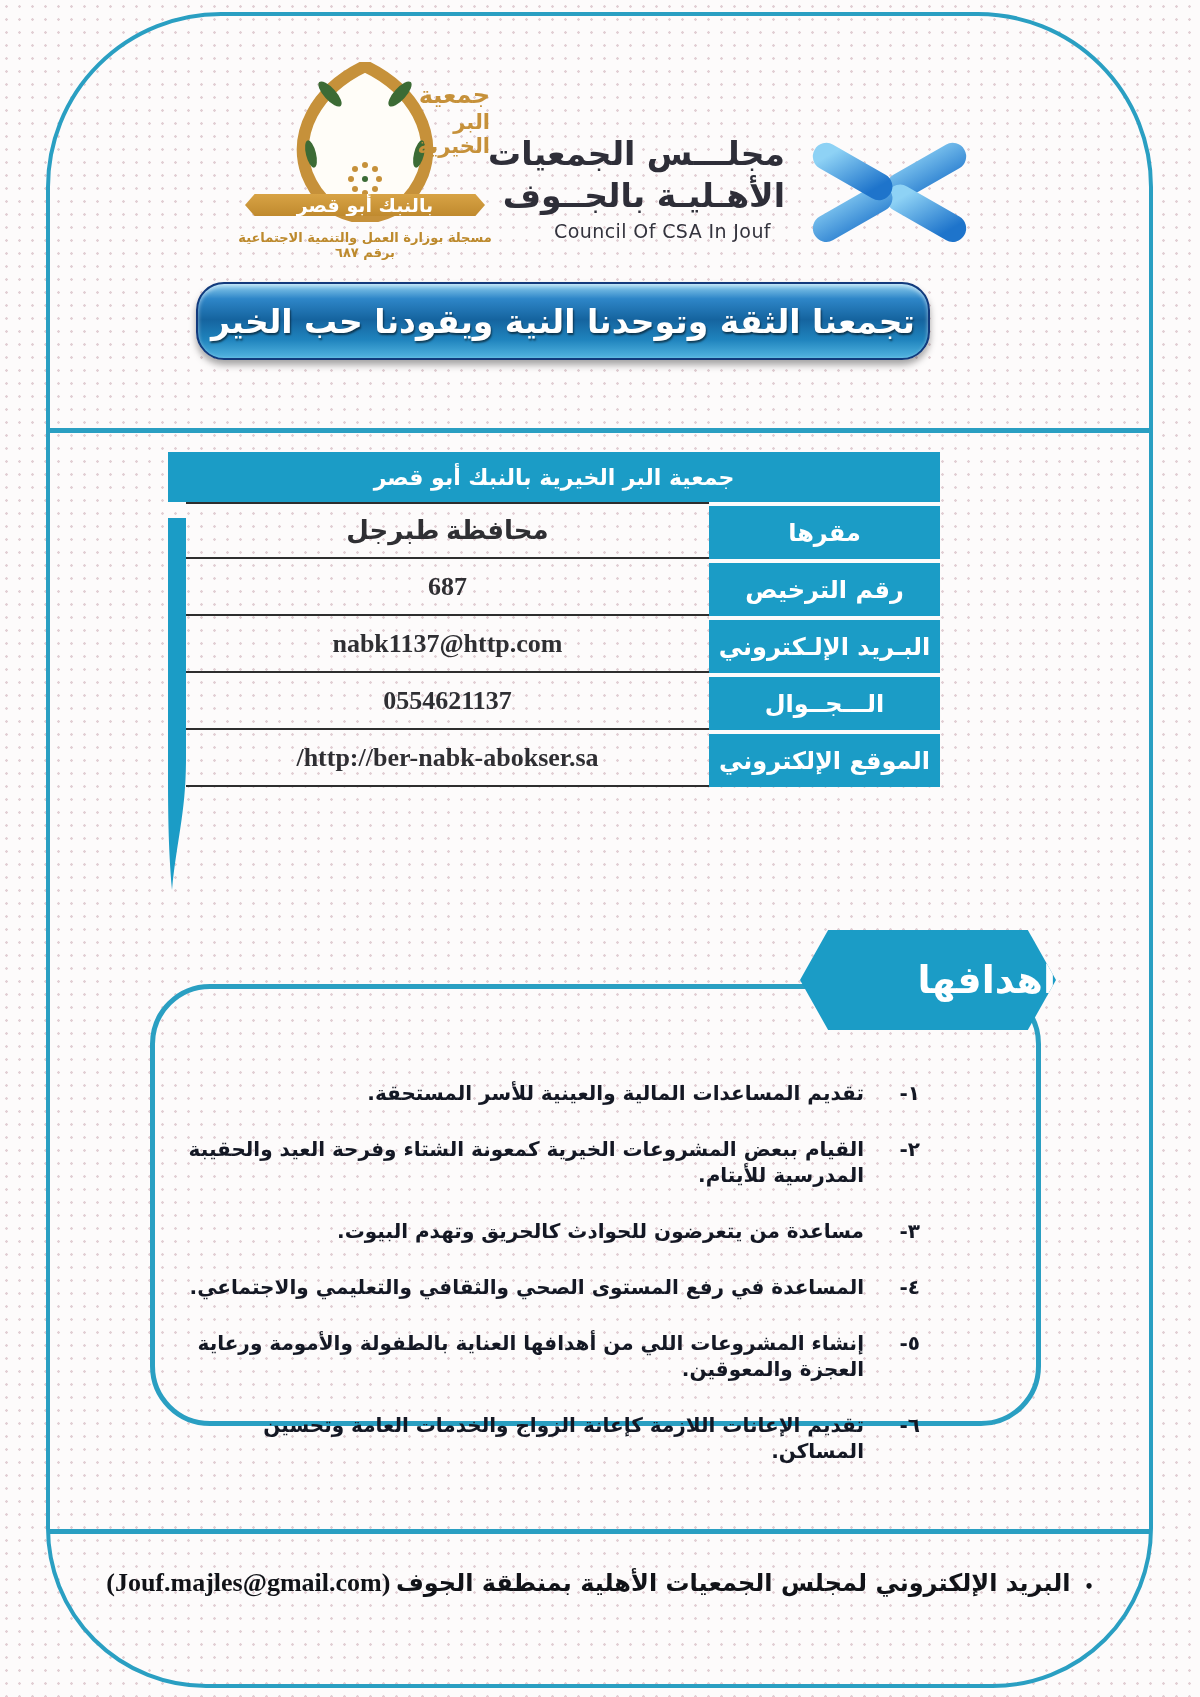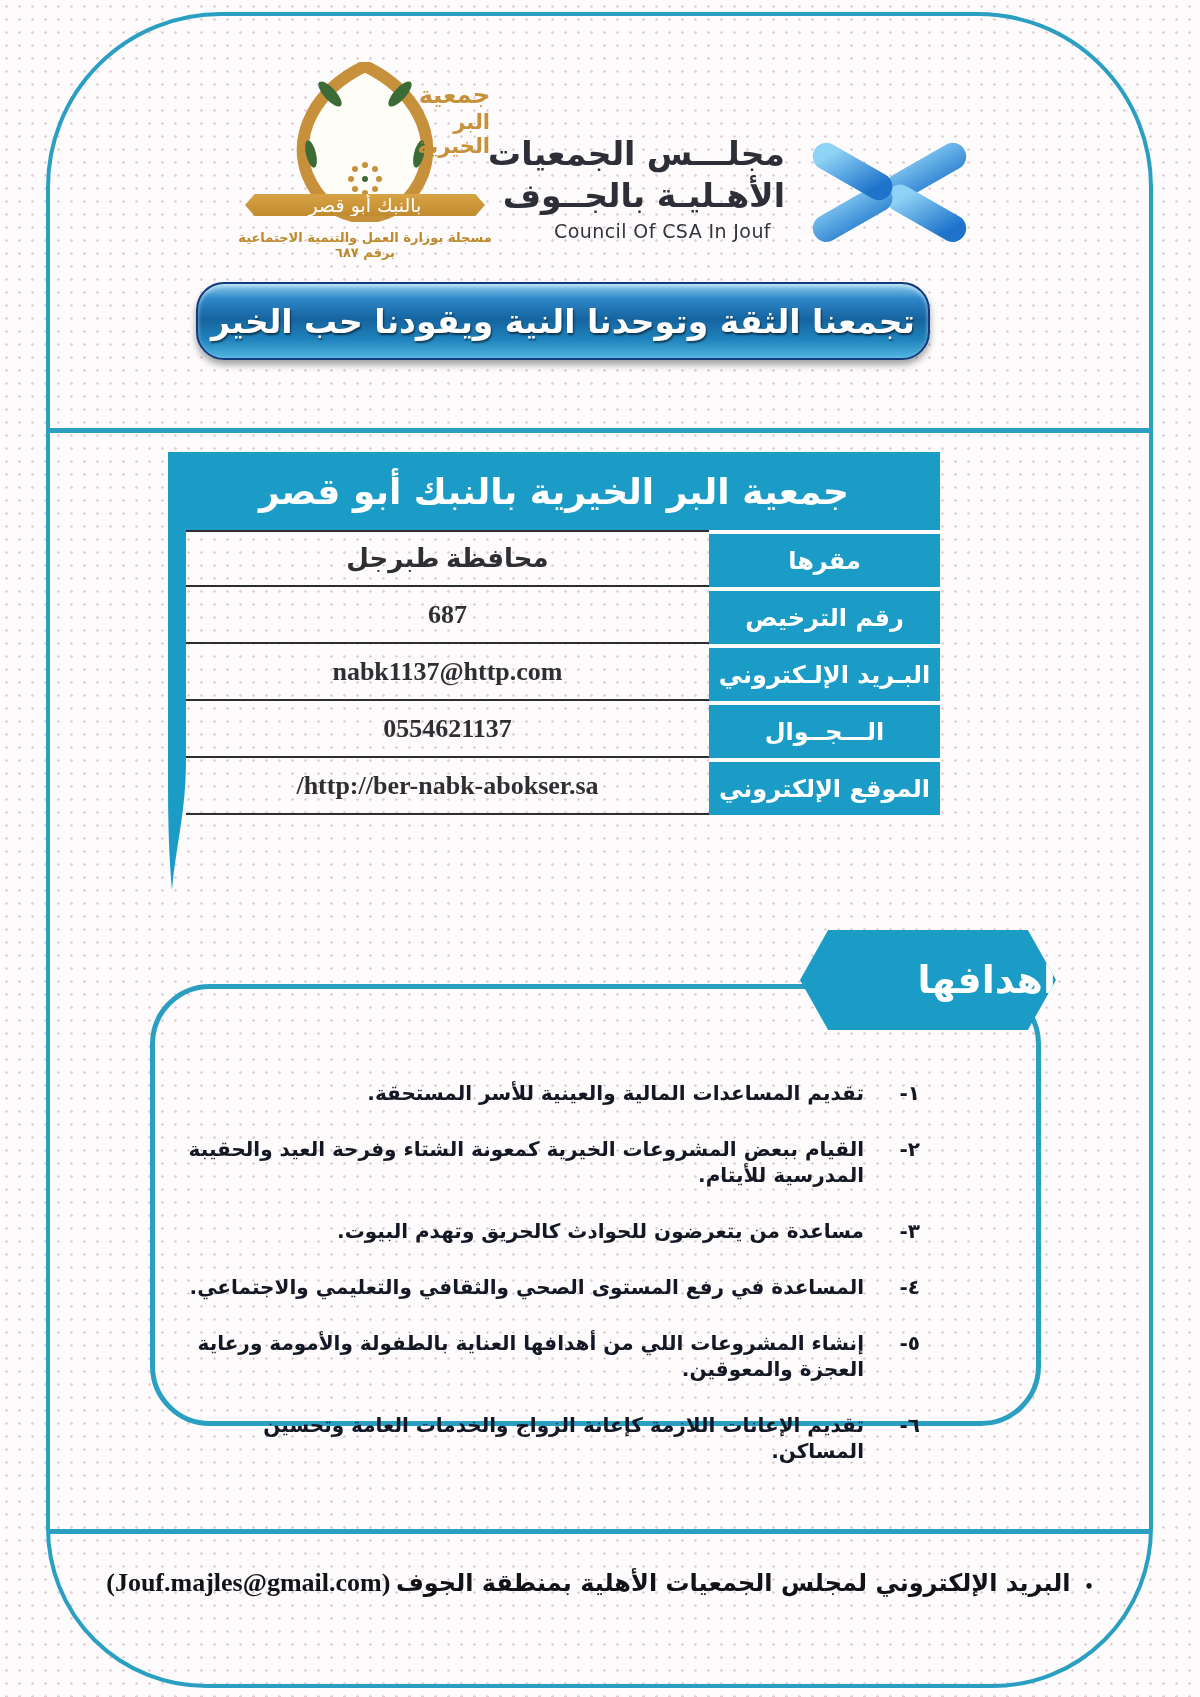--- a/index.html
+++ b/index.html
@@ -25,21 +25,21 @@
   
   .org-logo { position:absolute; left:240px; top:62px; width:250px; height:195px; }
   .org-logo svg.wreath { position:absolute; left:15px; top:0; }
   .org-name { position:absolute; left:0; top:20px; width:250px; text-align:right;
     color:var(--logo-gold,#c6913a); font-weight:bold; line-height:1.15; }
   .org-name .l1 { font-size:24px; } .org-name .l2, .org-name .l3 { font-size:21px; }
   .org-ribbon { position:absolute; left:5px; top:132px; width:240px; height:22px;
     background:linear-gradient(180deg,#d8a345,#c08a2e);
     clip-path:polygon(0 50%,4% 0,96% 0,100% 50%,96% 100%,4% 100%);
     display:flex; align-items:center; justify-content:center;
-    color:#ffffff; font-weight:normal; font-size:19px; z-index:2; }
+    color:#ffffff; font-weight:bold; font-size:19px; z-index:2; }
   .org-reg { position:absolute; left:-10px; top:168px; width:270px; text-align:center;
     color:#bd8a2d; font-weight:bold; font-size:13px; }
 
   .council { position:absolute; left:540px; top:100px; display:flex; align-items:center; gap:22px; }
   .council-text { width:245px; direction:rtl; text-align:right; }
   .council-ar { font-size:33px; font-weight:bold; color:#2e2e38; line-height:1.25; white-space:nowrap; }
   .council-en { font-size:19px; color:#33333d; margin-top:4px; letter-spacing:0.4px; text-align:center; }
 
   
   .banner {
@@ -47,23 +47,23 @@
     border:2px solid var(--banner-border-navy,#123a7c); border-radius:28px;
     background:linear-gradient(180deg,#8fd0ef 0%,#2e86c8 20%,var(--banner-blue-dark,#15649f) 48%,#1f83bd 75%,#52b4e0 100%);
     box-shadow:0 5px 7px rgba(0,0,0,.35), inset 0 2px 4px rgba(255,255,255,.55);
     display:flex; align-items:center; justify-content:center;
   }
   .banner-text { color:#fff; font-weight:bold; font-size:33px;
     text-shadow:1px 2px 2px rgba(0,0,0,.55); direction:rtl; white-space:nowrap; }
 
   
   .info-table { position:absolute; left:168px; top:452px; width:772px; direction:rtl; }
-  .tbl-title { height:78px; background:var(--accent-teal,#1b9cc6);
-    display:flex; align-items:center; justify-content:center;
-    color:#fff; font-weight:bold; font-size:36px; }
+  .tbl-title { height:50px; background:var(--accent-teal,#1b9cc6);
+    display:flex; align-items:center; justify-content:center;
+    color:#fff; font-weight:bold; font-size:22px; }
   .tbl-rows { margin-left:18px; }   
   .tbl-row { display:flex; height:57px; }
   .tbl-row .lbl { width:231px; background:var(--accent-teal,#1b9cc6);
     border-top:4px solid #fdfbfb;
     display:flex; align-items:center; justify-content:center;
     color:#fff; font-weight:bold; font-size:24px; }
   .tbl-row .val { flex:1; direction:ltr;
     border-bottom:2px solid #2e2e2e;
     display:flex; align-items:center; justify-content:center;
     color:#2f2f33; font-weight:bold; font-size:26px;

